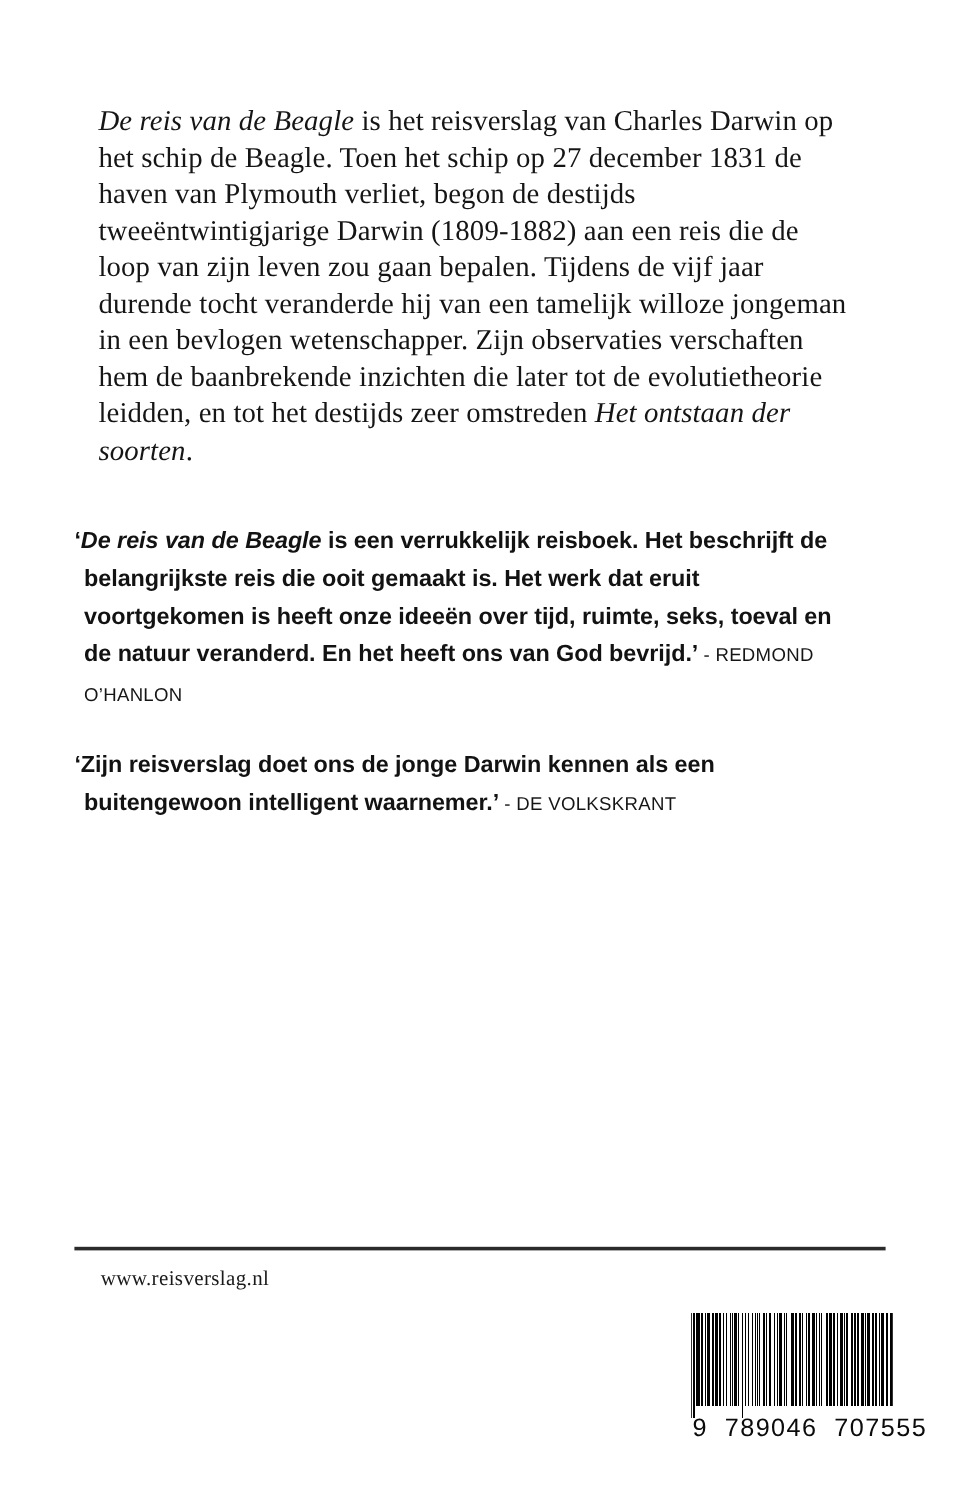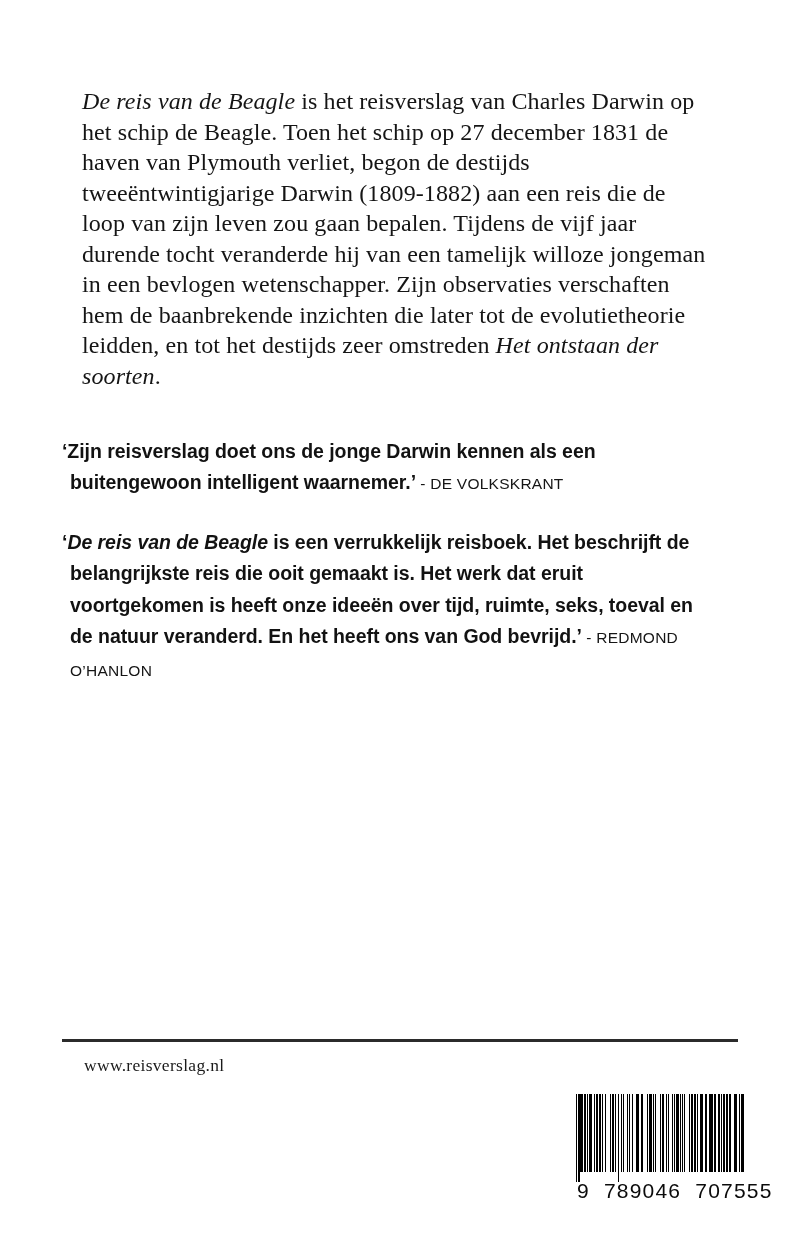--- a/index.html
+++ b/index.html
@@ -112,23 +112,23 @@
 </style>
 </head>
 <body>
 
 <div class="page">
 
   <p class="blurb"><em class="it">De reis van de Beagle</em><span> is het reisverslag van Charles Darwin op het schip de Beagle. Toen het schip op 27 december 1831 de haven van Plymouth verliet, begon de destijds tweeëntwintigjarige Darwin (1809-1882) aan een reis die de loop van zijn leven zou gaan bepalen. Tijdens de vijf jaar durende tocht veranderde hij van een tamelijk willoze jongeman in een bevlogen wetenschapper. Zijn observaties verschaften hem de baanbrekende inzichten die later tot de evolutietheorie leidden, en tot het destijds zeer omstreden </span><em class="it">Het ontstaan der soorten</em><span>.</span></p>
 
   <div class="quotes">
 
+    <p class="quote"><span>‘</span><em class="it">De reis van de Beagle</em><span> is een verrukkelijk reisboek. Het beschrijft de belangrijkste reis die ooit gemaakt is. Het werk dat eruit voortgekomen is heeft onze ideeën over tijd, ruimte, seks, toeval en de natuur veranderd. En het heeft ons van God bevrijd.’ </span><span class="attrib">- REDMOND O’HANLON</span></p>
+
     <p class="quote"><span>‘Zijn reisverslag doet ons de jonge Darwin kennen als een buitengewoon intelligent waarnemer.’ </span><span class="attrib">- DE VOLKSKRANT</span></p>
-
-    <p class="quote"><span>‘</span><em class="it">De reis van de Beagle</em><span> is een verrukkelijk reisboek. Het beschrijft de belangrijkste reis die ooit gemaakt is. Het werk dat eruit voortgekomen is heeft onze ideeën over tijd, ruimte, seks, toeval en de natuur veranderd. En het heeft ons van God bevrijd.’ </span><span class="attrib">- REDMOND O’HANLON</span></p>
 
   </div>
 
   <div class="footer-rule"></div>
 
   <div class="site-url">www.reisverslag.nl</div>
 
   <div class="barcode-block">
     <svg class="barcode-bars" viewBox="0 0 191 88" preserveAspectRatio="none" shape-rendering="crispEdges">
       <g id="bars-group" fill="#000000">

